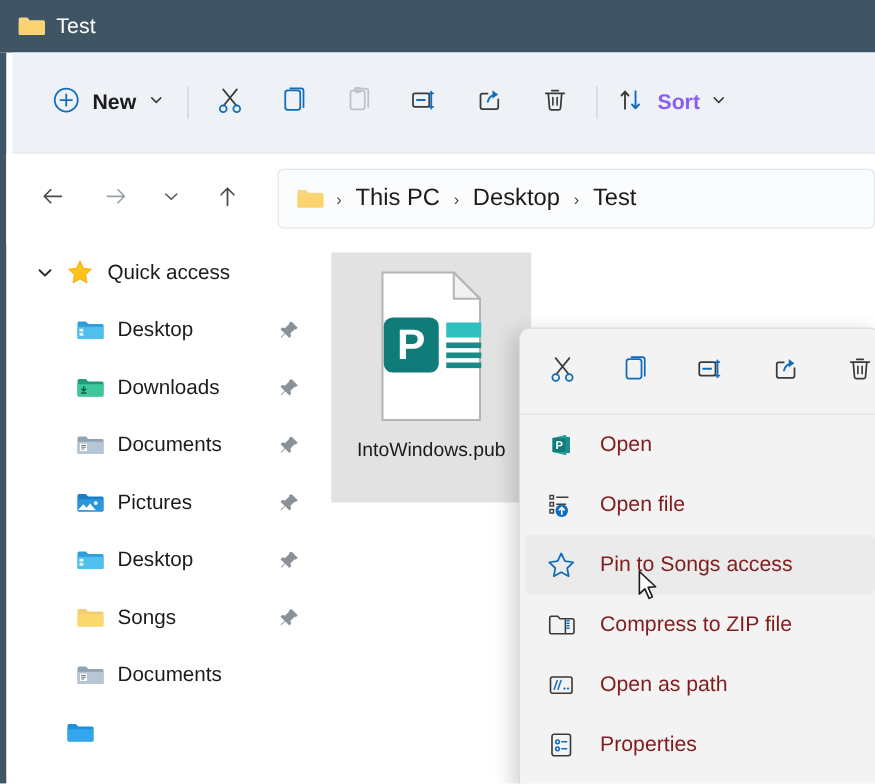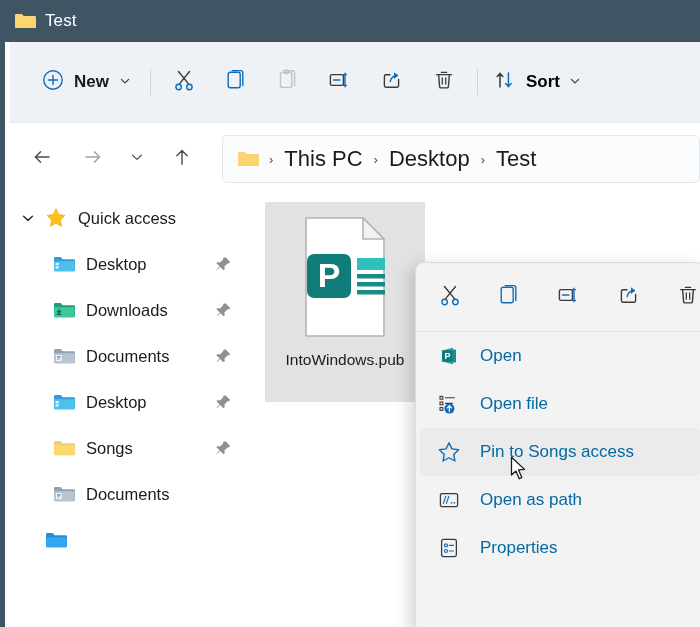--- a/index.html
+++ b/index.html
@@ -72,21 +72,21 @@
   .tb-icon { width: 52px; }
   .tb-sep {
     width: 1px; height: 26px;
     background: #ccd2d9;
     margin: 0 7px;
   }
   .tb-sort {
     gap: 9px;
     padding: 0 6px 0 8px;
   }
-  .tb-sort .lbl { font-size: 17px; color: #000000; }
+  .tb-sort .lbl { font-size: 17px; color: #8b5cf6; }
 
   
   #addressbar {
     position: absolute;
     left: 5px; top: 123px;
     width: 695px; height: 72px;
     background: #ffffff;
     display: flex;
     align-items: center;
   }
@@ -108,39 +108,39 @@
     background: #fbfcfd;
     border: 1px solid #e3e7eb;
     border-radius: 5px;
     display: flex;
     align-items: center;
     padding-left: 14px;
     gap: 0;
     overflow: hidden;
   }
   .crumb {
-    font-size: 22px;
+    font-size: 19px;
     color: #1b1b1b;
     padding: 3px 6px;
     border-radius: 4px;
     white-space: nowrap;
     cursor: default;
   }
   .crumb-sep {
     color: #4a4a4a;
     font-size: 13px;
     padding: 0 5px;
     user-select: none;
   }
   #crumbbox .crumb-folder { margin-right: 5px; display: flex; }
 
   
   #sidebar {
     position: absolute;
-    left: 5px; top: 195px;
+    left: 13px; top: 195px;
     width: 245px; height: 432px;
     background: #ffffff;
     overflow: hidden;
   }
   .nav-row {
     position: relative;
     height: 46px;
     display: flex;
     align-items: center;
     cursor: default;
@@ -233,21 +233,21 @@
     cursor: default;
   }
   .ctx-item.hover { background: #ebebeb; }
   .ctx-item .cicon {
     width: 30px;
     display: flex; align-items: center; justify-content: center;
     margin-right: 16px;
   }
   .ctx-item .clabel {
     font-size: 17px;
-    color: #0369a1;
+    color: #7f1d1d;
     white-space: nowrap;
   }
 
   
   #cursor {
     position: absolute;
     left: 510px; top: 456px;
     pointer-events: none;
   }
 </style>
@@ -474,20 +474,36 @@
         </svg>
       </span>
       <span class="nlabel">Documents</span>
       <span class="pin">
         <svg width="17" height="17" viewBox="0 0 17 17">
           <path d="M10.4 1.8l4.8 4.8-1.5 1.5-1-.3-3.3 3.3.4 2.4-1.3 1.3-3.3-3.3-3.1 3.1-.5-.5 3.1-3.1L1.4 7.8l1.3-1.3 2.4.4 3.3-3.3-.3-1z" fill="#8b9199"></path>
         </svg>
       </span>
     </div>
 
+    <div class="nav-row child">
+      <span class="nicon">
+        <svg width="22" height="19" viewBox="0 0 22 19">
+          <path d="M1 3.4a1.3 1.3 0 0 1 1.3-1.3h5.4l1.9 2.1h11.1a1.3 1.3 0 0 1 1.3 1.3v9.4a1.3 1.3 0 0 1-1.3 1.3H2.3A1.3 1.3 0 0 1 1 14.9z" fill="#1a7fc4"></path>
+          <path d="M1 6.3h20.7v8.6a1.3 1.3 0 0 1-1.3 1.3H2.3A1.3 1.3 0 0 1 1 14.9z" fill="#2b96de"></path>
+          <path d="M1.4 15l4.3-4.6 2.6 2.7 2.7-3.3 4.7 5.4z" fill="#fff"></path>
+          <circle cx="15.6" cy="9.4" r="1.5" fill="#fff"></circle>
+        </svg>
+      </span>
+      <span class="nlabel">Pictures</span>
+      <span class="pin">
+        <svg width="17" height="17" viewBox="0 0 17 17">
+          <path d="M10.4 1.8l4.8 4.8-1.5 1.5-1-.3-3.3 3.3.4 2.4-1.3 1.3-3.3-3.3-3.1 3.1-.5-.5 3.1-3.1L1.4 7.8l1.3-1.3 2.4.4 3.3-3.3-.3-1z" fill="#8b9199"></path>
+        </svg>
+      </span>
+    </div>
 
     <div class="nav-row child">
       <span class="nicon">
         <svg width="22" height="19" viewBox="0 0 22 19">
           <path d="M1 3.4a1.3 1.3 0 0 1 1.3-1.3h5.4l1.9 2.1h11.1a1.3 1.3 0 0 1 1.3 1.3v9.4a1.3 1.3 0 0 1-1.3 1.3H2.3A1.3 1.3 0 0 1 1 14.9z" fill="#2e9fd8"></path>
           <path d="M1 6.3h20.7v8.6a1.3 1.3 0 0 1-1.3 1.3H2.3A1.3 1.3 0 0 1 1 14.9z" fill="#4fc0ed"></path>
           <rect x="2.6" y="8" width="3.1" height="2.3" fill="#fff" opacity=".85"></rect>
           <rect x="2.6" y="11.3" width="3.1" height="2.3" fill="#fff" opacity=".85"></rect>
         </svg>
       </span>
@@ -638,20 +654,30 @@
 
     <div class="ctx-item hover">
       <span class="cicon">
         <svg width="24" height="24" viewBox="0 0 24 24">
           <path d="M12 2.8l2.93 6.1 6.67.9-4.85 4.72L17.95 21 12 17.75 6.05 21l1.2-6.48L2.4 9.8l6.67-.9z" fill="none" stroke="#0f6cbd" stroke-width="1.4" stroke-linejoin="round"></path>
         </svg>
       </span>
       <span class="clabel">Pin to Songs access</span>
     </div>
 
+    <div class="ctx-item">
+      <span class="cicon">
+        <svg width="24" height="24" viewBox="0 0 24 24">
+          <path d="M2.8 6.3a1.3 1.3 0 0 1 1.3-1.3h5.1l1.8 2h9.9a1.3 1.3 0 0 1 1.3 1.3v9.4a1.3 1.3 0 0 1-1.3 1.3H4.1a1.3 1.3 0 0 1-1.3-1.3z" fill="none" stroke="#3a3a3a" stroke-width="1.3" stroke-linejoin="round"></path>
+          <path d="M15.3 7.4v11.2" stroke="#3a3a3a" stroke-width="1.2"></path>
+          <path d="M16.6 8.6h1.6M16.6 10.6h1.6M16.6 12.6h1.6M16.6 14.6h1.6" stroke="#0f6cbd" stroke-width="1.2" stroke-linecap="round"></path>
+        </svg>
+      </span>
+      <span class="clabel">Compress to ZIP file</span>
+    </div>
 
     <div class="ctx-item">
       <span class="cicon">
         <svg width="24" height="24" viewBox="0 0 24 24">
           <rect x="3.4" y="5.6" width="17.2" height="13" rx="1.6" fill="none" stroke="#3a3a3a" stroke-width="1.3"></rect>
           <path d="M6.4 15.4l2.4-7M9.4 15.4l2.4-7" stroke="#0f6cbd" stroke-width="1.2" stroke-linecap="round"></path>
           <circle cx="14.6" cy="14.8" r=".9" fill="#0f6cbd"></circle>
           <circle cx="17.4" cy="14.8" r=".9" fill="#0f6cbd"></circle>
         </svg>
       </span>

